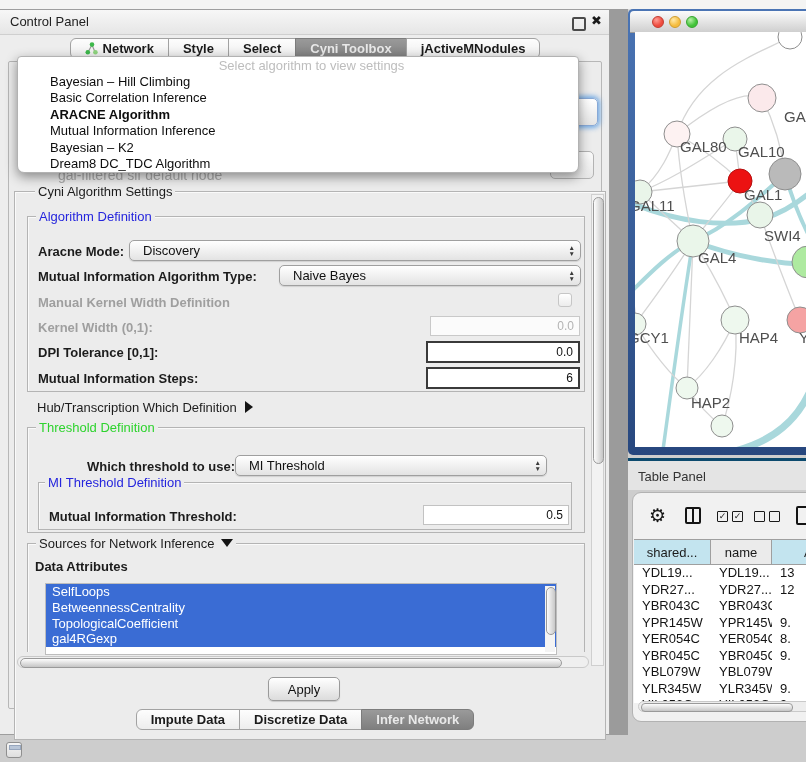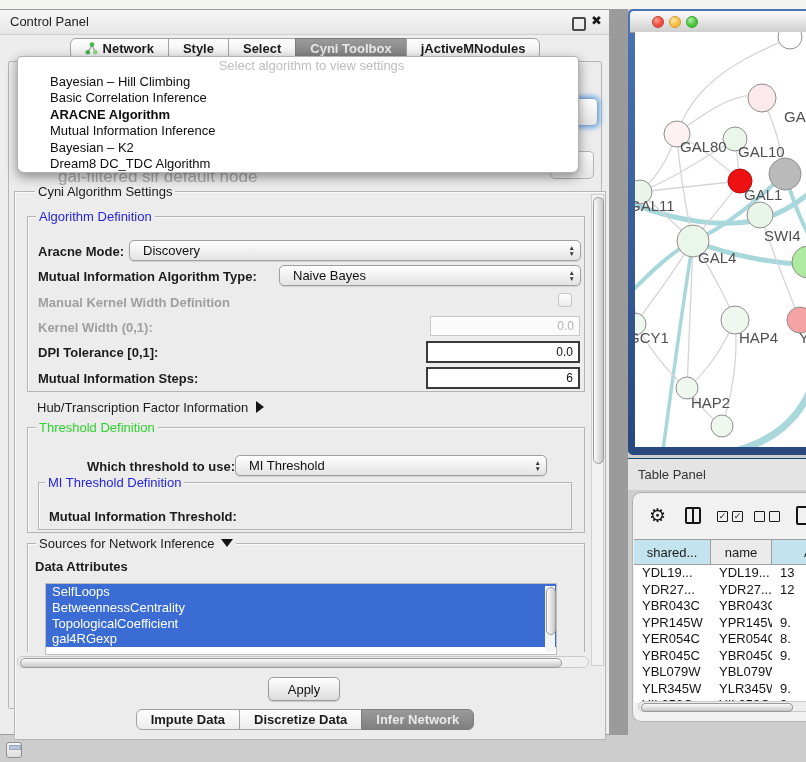--- a/index.html
+++ b/index.html
@@ -32,21 +32,21 @@
   .tab.selected{background:linear-gradient(#9a9a9a,#7f7f7f);color:#e9e9e9;border-color:#7c7c7c;}
   .bottom-tabs{display:flex;justify-content:center;left:0;top:699px;width:610px;height:21px;}
 
   
   .cp-content{left:8px;top:51px;width:594px;height:648px;background:#ececec;border:1px solid #b7b7b7;border-radius:2px;box-sizing:border-box;}
 
   
   .bg-combo-focus{left:550px;top:88px;width:46px;height:26px;border:1px solid #88a9d6;border-radius:5px;
       background:linear-gradient(#fff,#e4e4e4);box-shadow:0 0 5px 2px rgba(92,158,226,.85);z-index:4;}
   .bg-combo-plain{left:550px;top:141px;width:42px;height:26px;border:1px solid #b3b3b3;border-radius:5px;background:linear-gradient(#fbfbfb,#e7e7e7);z-index:4;}
-  .bg-combo-text{left:58px;top:157px;font-size:17px;color:#a9a9a9;z-index:4;white-space:nowrap;}
+  .bg-combo-text{left:58px;top:157px;font-size:14px;color:#a9a9a9;z-index:4;white-space:nowrap;}
 
   
   .popup{left:17px;top:46px;width:562px;height:117px;background:#fff;border:1px solid #b2b2b2;
       border-radius:4px 4px 7px 7px;box-shadow:0 4px 12px rgba(0,0,0,.42);z-index:10;overflow:hidden;box-sizing:border-box;padding-left:27px;}
   .popup-prompt{height:17px;line-height:17px;text-align:center;color:#bdbdbd;font-size:13px;}
   .popup-item{height:16.4px;line-height:16.4px;padding-left:5px;font-size:13px;color:#0d0d0d;white-space:nowrap;}
   .popup-item.bold{font-weight:bold;}
 
   
   .group{position:absolute;border:1px solid #b4b4b4;box-shadow:inset 1px 1px 0 rgba(255,255,255,.75);box-sizing:border-box;}
@@ -96,21 +96,21 @@
   
   .netwin{left:628px;top:9px;width:178px;height:446px;background:linear-gradient(#4a74b4,#27477e);border-radius:5px 0 0 5px;overflow:hidden;}
   .net-titlebar{position:absolute;left:2px;top:2px;width:176px;height:21px;background:linear-gradient(#fbfbfb,#cfcfcf);border-bottom:1px solid #9a9a9a;border-radius:4px 0 0 0;}
   .tl{position:absolute;top:4.5px;width:12px;height:12px;border-radius:50%;box-sizing:border-box;}
   .tl.red{left:22px;background:radial-gradient(circle at 35% 30%,#ff9d94,#ee4b3e 60%);border:1px solid #c23a2f;}
   .tl.yellow{left:39px;background:radial-gradient(circle at 35% 30%,#ffe9a8,#f5bc3e 60%);border:1px solid #cf9c2e;}
   .tl.green{left:56px;background:radial-gradient(circle at 35% 30%,#b7f0a6,#43c33a 60%);border:1px solid #35a52e;}
   .net-canvas{position:absolute;left:7px;top:23px;width:171px;height:415px;background:#fff;overflow:hidden;}
 
   
-  .tp-header{left:628px;top:458px;width:178px;height:32px;background:#e4e4e4;border-top:1px solid #0c4a6e;box-sizing:border-box;}
+  .tp-header{left:628px;top:458px;width:178px;height:32px;background:#e4e4e4;border-top:3px solid #0c4a6e;box-sizing:border-box;}
   .tp-title{left:10px;top:8px;font-size:13px;color:#333;}
   .tp-box{left:632px;top:492px;width:200px;height:230px;background:#f1f1f1;border:1px solid #b2b2b2;border-radius:9px;box-sizing:border-box;}
   .tp-toolbar{position:absolute;left:0;top:8px;width:200px;height:32px;display:flex;align-items:center;}
   .gear{position:absolute;left:16px;top:2px;font-size:19px;color:#141414;line-height:26px;}
   .colicon{position:absolute;left:52px;top:6px;width:16px;height:17px;border:2px solid #141414;border-radius:2px;box-sizing:border-box;}
   .colicon:after{content:"";position:absolute;left:5px;top:0;width:2px;height:13px;background:#141414;}
   .cb{position:absolute;top:10px;width:9px;height:9px;border:1.5px solid #1a1a1a;border-radius:1px;font-size:9px;line-height:8px;font-weight:bold;color:#1a1a1a;text-align:center;box-sizing:content-box;}
   .docicon{position:absolute;left:163px;top:5px;width:16px;height:19px;border:2px solid #141414;border-radius:2px;box-sizing:border-box;}
 
   .tp-table{position:absolute;left:1px;top:46px;width:199px;}
@@ -232,39 +232,42 @@
           <span>0.0</span>
         </div>
 
       <span class="lbl" style="left:10px;top:154px;">Mutual Information Steps:</span>
       <div class="tfield dark" style="left:398px;top:150px;width:154px;height:22px;">
           <span>6</span>
         </div>
     </div>
 
     <div class="abs" style="left:22px;top:205px;height:20px;display:flex;align-items:center;">
-      <span class="lbl plain" style="position:static;">Hub/Transcription Factor Information</span>
+      <span class="lbl plain" style="position:static;">Hub/Transcription Which Definition</span>
       <span class="tri-right"></span>
     </div>
 
     <div class="group" style="left:12px;top:235px;width:558px;height:106px;">
       <span class="legend green" style="left:8px;">Threshold Definition</span>
 
       <span class="lbl" style="left:59px;top:31px;">Which threshold to use:</span>
       <div class="combo" style="left:207px;top:27px;width:312px;">
         <span>MI Threshold</span>
         <span class="stepper">
             <span>▲</span>
             <span>▼</span>
           </span>
       </div>
 
       <div class="group" style="left:10px;top:54px;width:534px;height:48px;background:#ececec;">
         <span class="legend blue" style="left:6px;">MI Threshold Definition</span>
         <span class="lbl" style="left:10px;top:26px;">Mutual Information Threshold:</span>
+        <div class="tfield" style="left:384px;top:22px;width:146px;height:20px;">
+            <span>0.5</span>
+          </div>
       </div>
     </div>
 
     <div class="group" style="left:12px;top:351px;width:558px;height:109px;border-bottom:none;">
       <span class="legend black" style="left:8px;">
         <span>Sources for Network Inference</span><span class="tri-down"></span>
       </span>
       <span class="lbl" style="left:7px;top:15px;">Data Attributes</span>
 
       <div class="attr-list">

